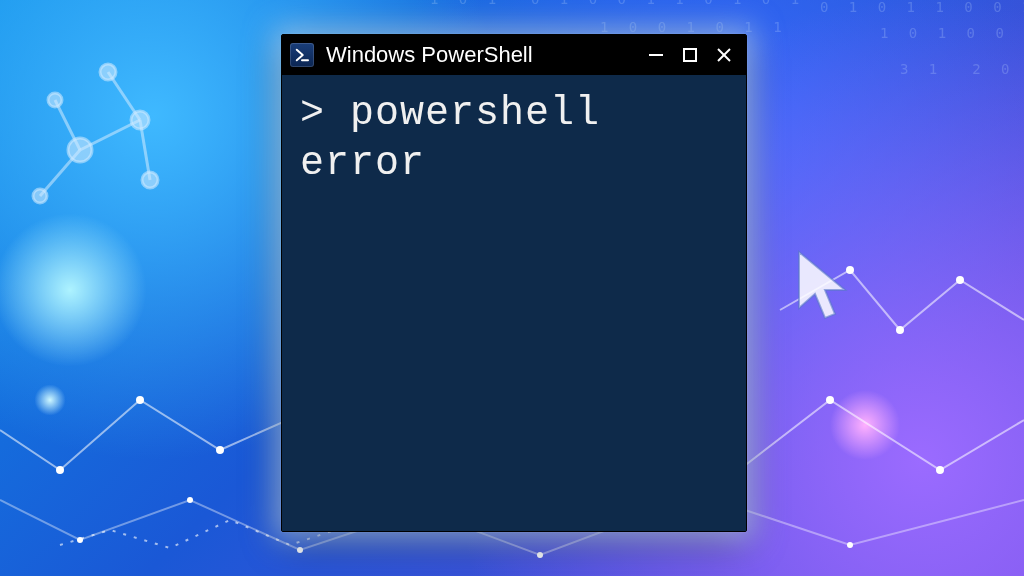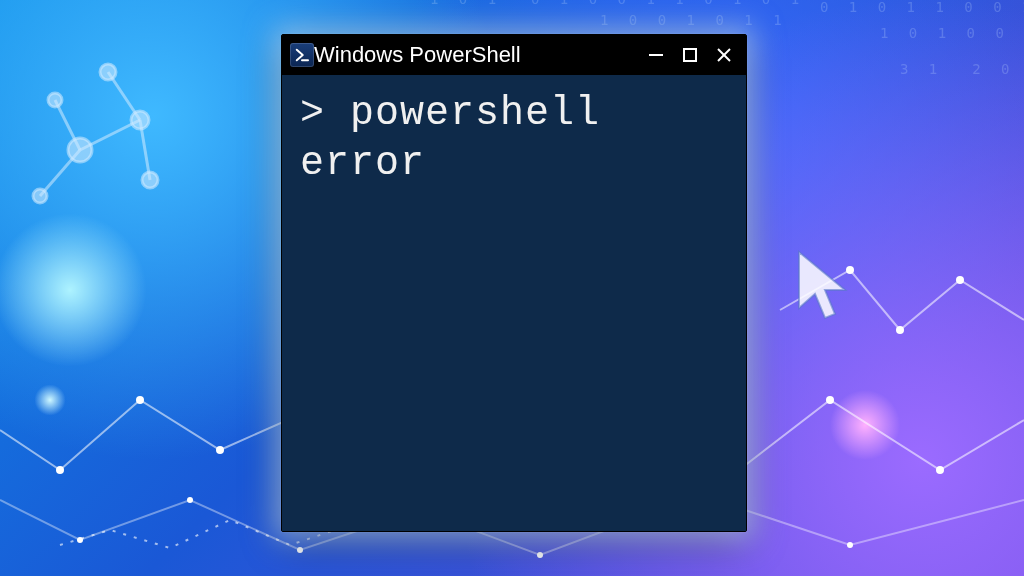--- a/index.html
+++ b/index.html
@@ -83,21 +83,21 @@
     flex-direction: column;
     overflow: hidden;
   }
 
   .titlebar {
     height: 40px;
     background: #000;
     display: flex;
     align-items: center;
     padding: 0 6px 0 8px;
-    gap: 0;
+    gap: 12px;
     user-select: none;
   }
 
   .ps-icon {
     width: 24px;
     height: 24px;
     border-radius: 3px;
     background: linear-gradient(180deg, #1a3e7a 0%, #0b2552 100%);
     display: flex;
     align-items: center;
@@ -143,21 +143,21 @@
     display: inline;
   }
 </style>
 </head>
 <body>
 
 <div class="bg"></div>
 
 <div class="digits">
   <span style="left:430px;top:-8px">1 0 1  0 1 0 0 1 1 0 1 0 1</span>
-  <span style="left:600px;top:13px">1 0 0 1 0 1 1</span>
+  <span style="left:600px;top:20px">1 0 0 1 0 1 1</span>
   <span style="left:820px;top:0px">0 1 0 1 1 0 0 1 0 1 1</span>
   <span style="left:880px;top:26px">1 0 1 0 0 1 0 1</span>
   <span style="left:900px;top:62px">3 1  2 0 1 4</span>
 </div>
 
 <svg class="nodes" width="1024" height="576">
   <g stroke="rgba(210,235,255,.55)" stroke-width="3" fill="rgba(210,235,255,.55)">
     <line x1="80" y1="150" x2="140" y2="120"></line>
     <line x1="140" y1="120" x2="150" y2="180"></line>
     <line x1="140" y1="120" x2="108" y2="72"></line>

